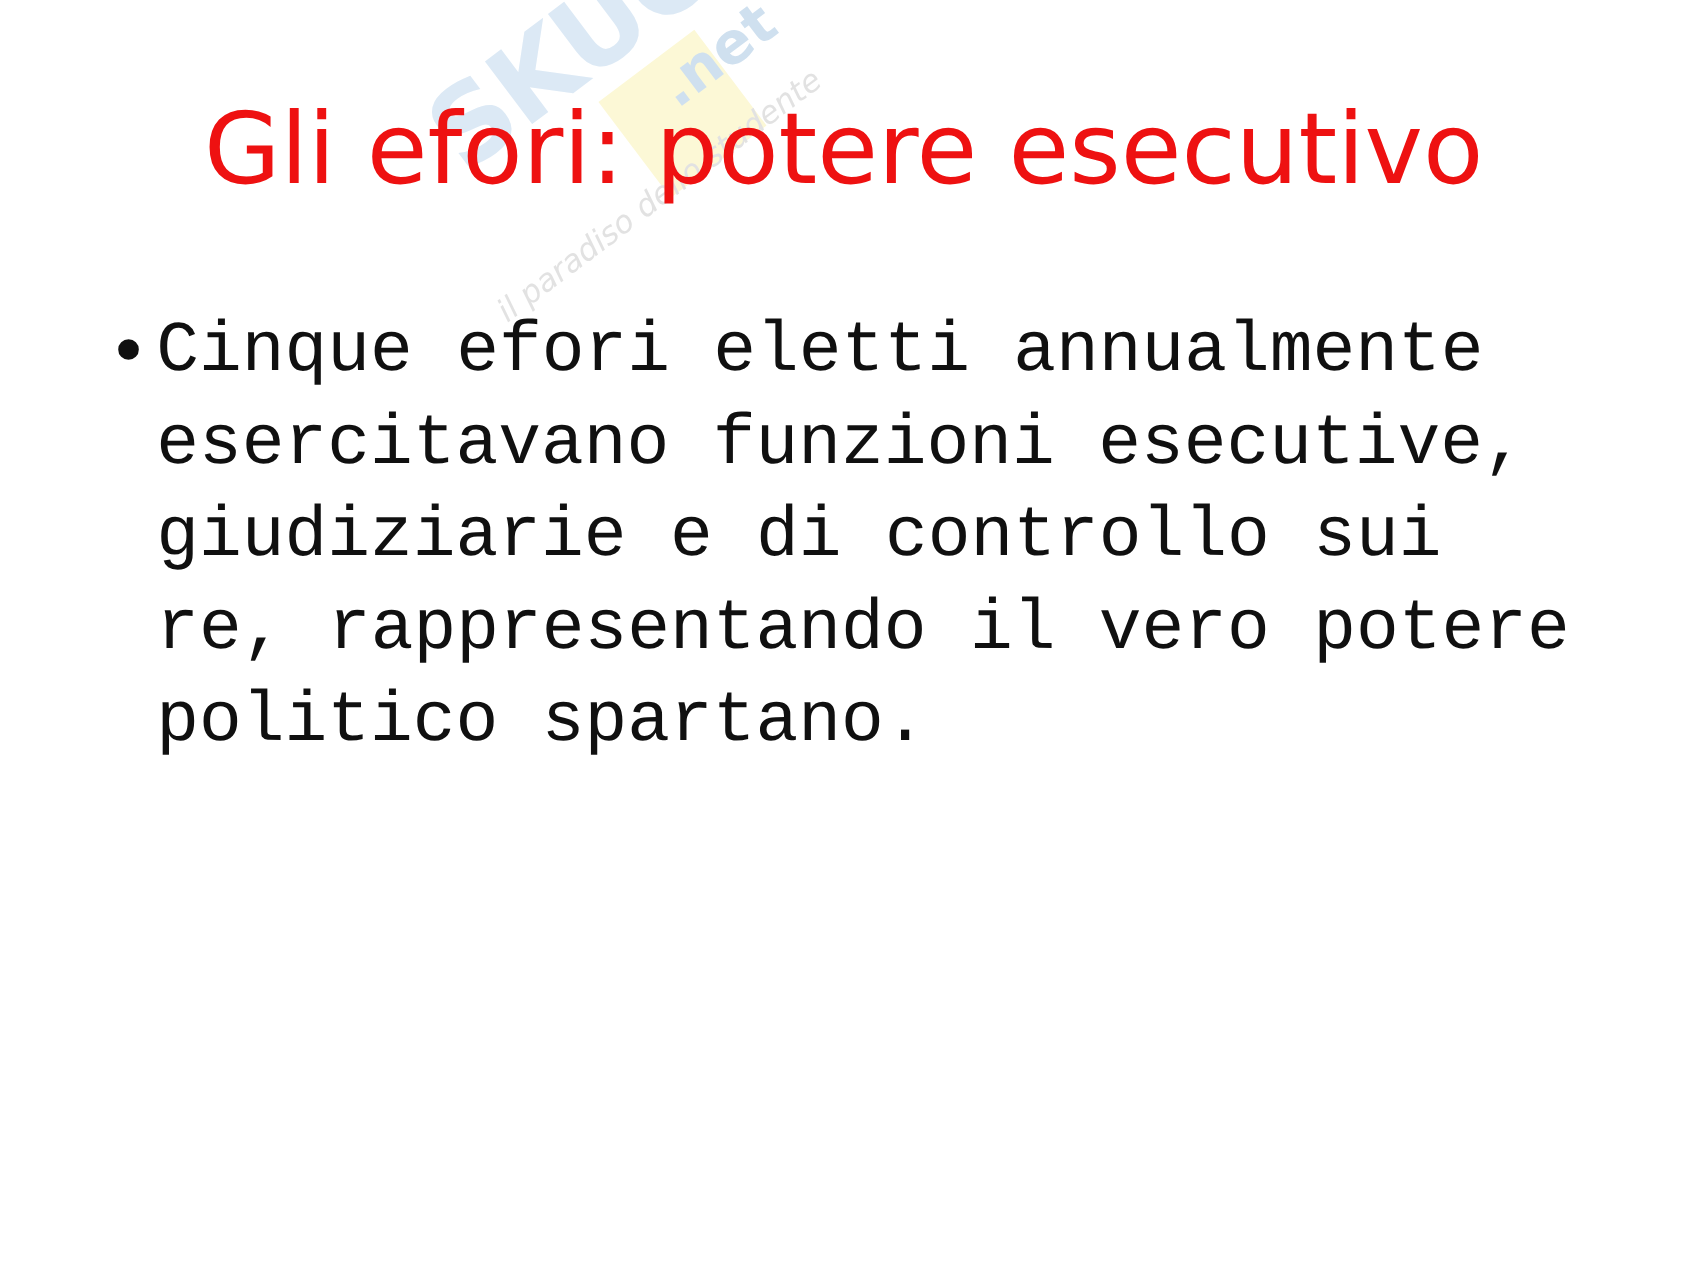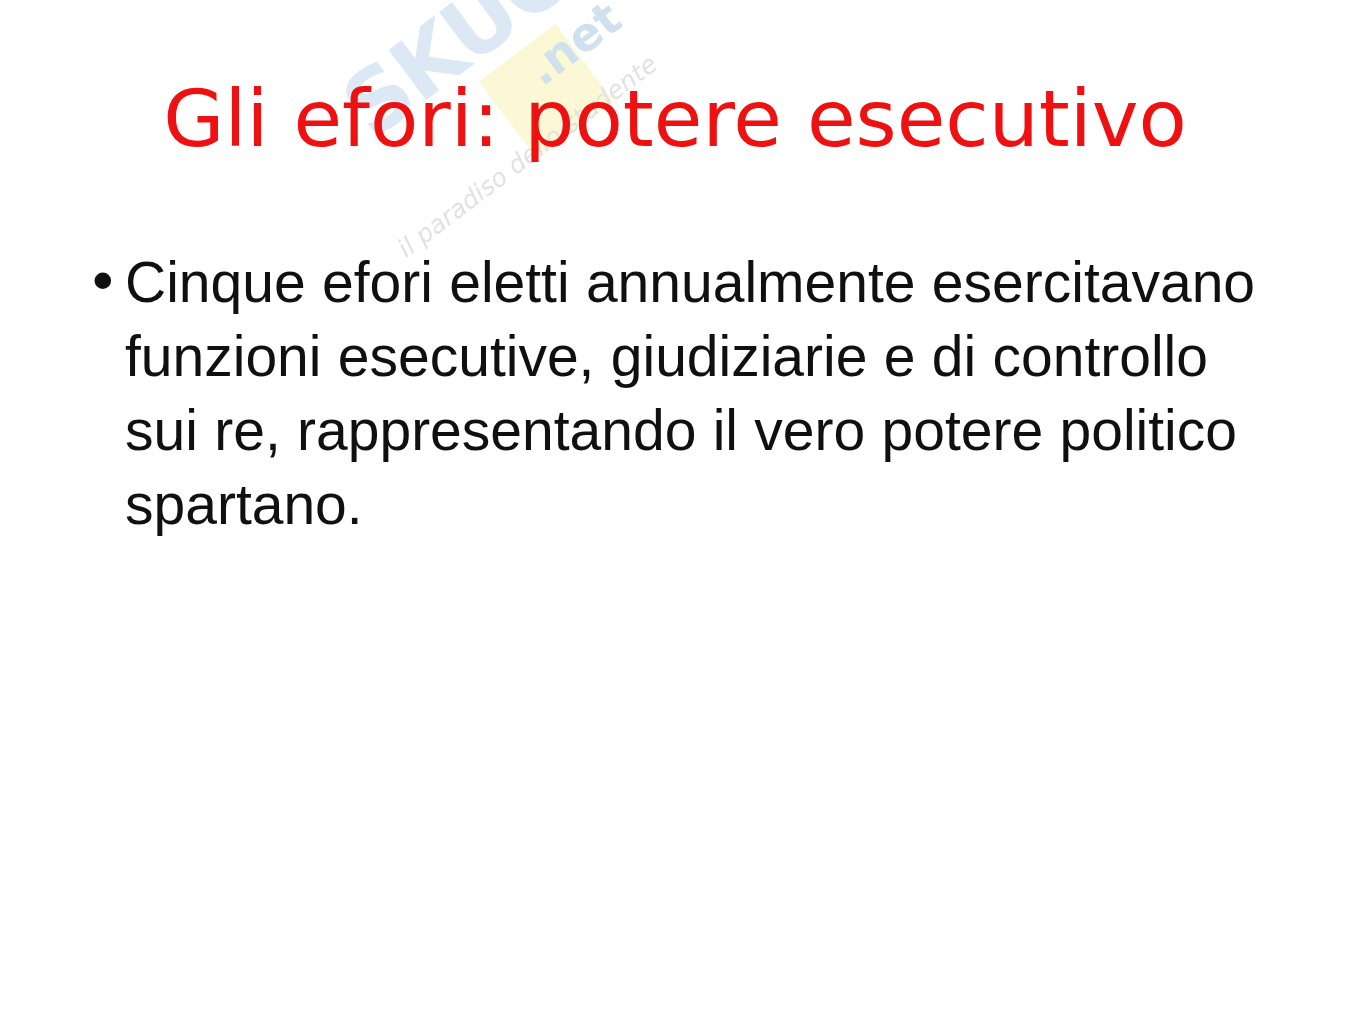--- a/index.html
+++ b/index.html
@@ -108,21 +108,21 @@
     color: #101010;
     text-align: left;
     padding-left: 8px;
     box-sizing: border-box;
   }
   .bullet-text {
     flex: 1 1 auto;
     font-size: 57px;
     line-height: 74px;
     color: #101010;
-    font-family: Liberation Sans, sans-serif;
+    font-family: Liberation Mono, monospace;
     text-align: left;
     word-spacing: 0.5px;
   }
 </style>
 </head>
 <body>
 
 <div id="slide">
 
   <div id="watermark">

